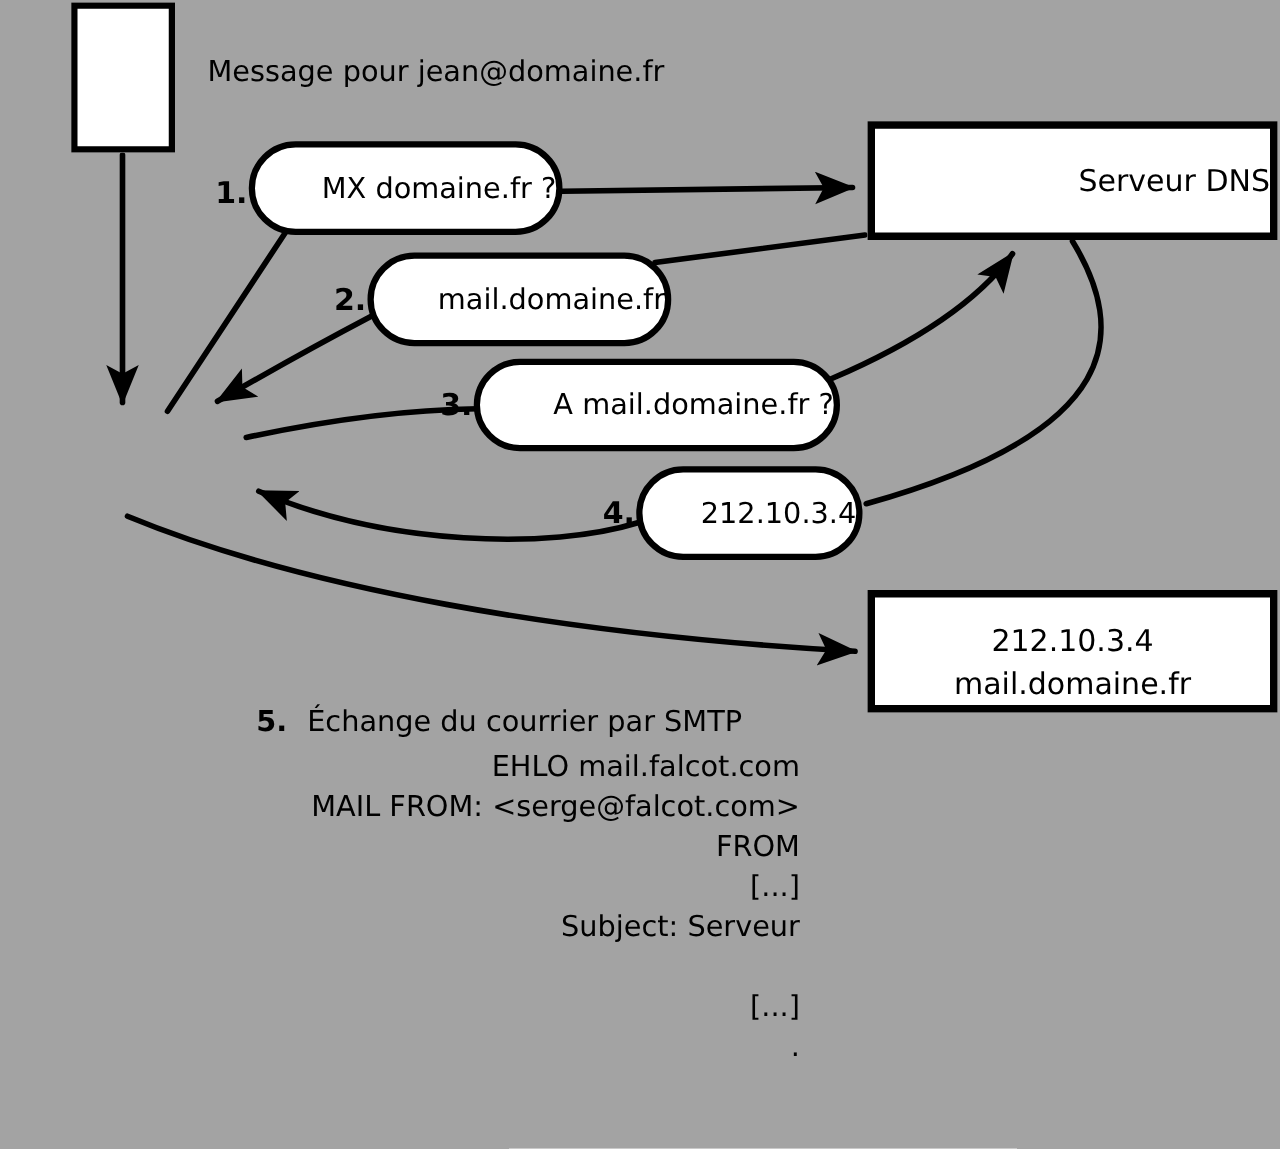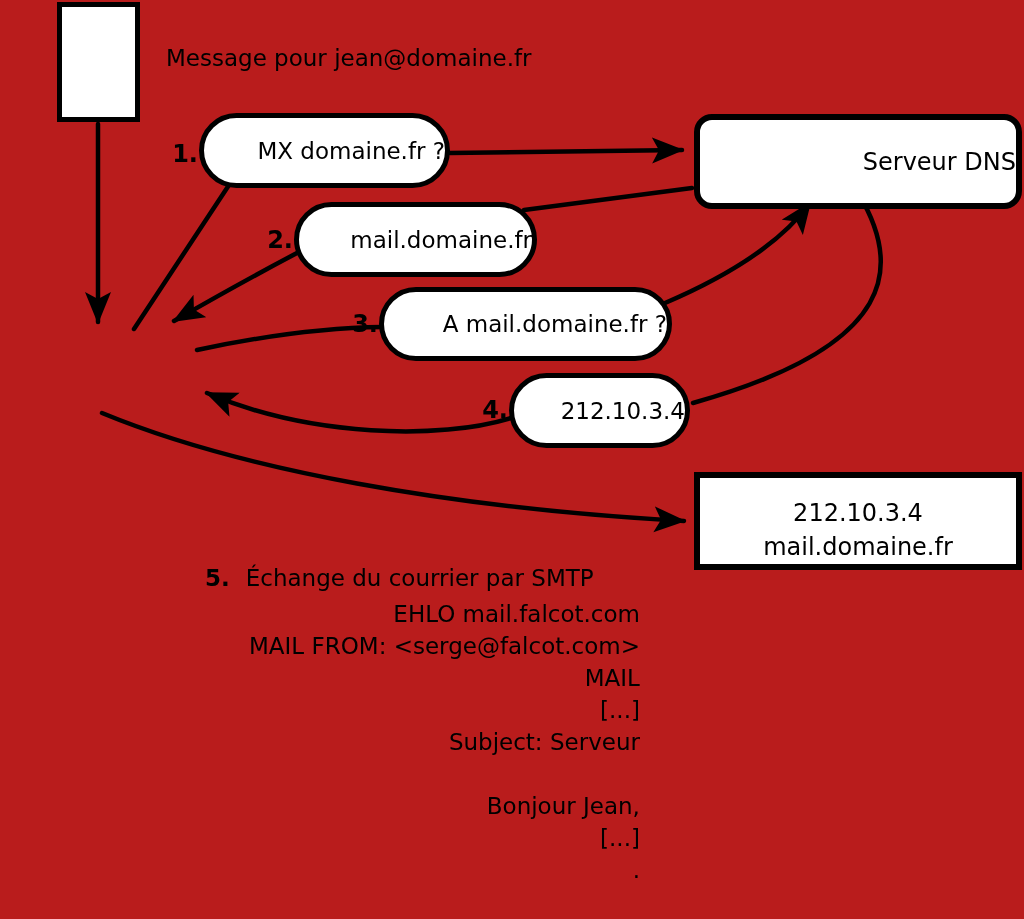--- a/index.html
+++ b/index.html
@@ -4,21 +4,21 @@
 <style>
   html, body {
     margin: 0;
     padding: 0;
     background: #ffffff;
   }
   .canvas {
     position: relative;
     width: 1024px;
     height: 919px;
-    background: #b91c1c;
+    background: #a3a3a3;
     font-family: "DejaVu Sans", sans-serif;
     color: #000000;
     overflow: hidden;
   }
   .arrows {
     position: absolute;
     left: 0;
     top: 0;
     z-index: 1;
   }
@@ -104,21 +104,21 @@
       <path d="M 858 193 C 902 265 900 345 693 403"></path>
       <path d="M 511 418 C 440 440 310 437 207 393" marker-end="url(#ah)"></path>
       <path d="M 102 413 C 240 470 450 508 684 521" marker-end="url(#ah)"></path>
     </g>
   </svg>
 
   <div class="node" style="left:57px; top:2px; width:83px; height:120px;"></div>
 
   <div class="freetext" style="left:166px; top:45px;">Message pour jean@domaine.fr</div>
 
-  <div class="node thickborder" style="left:694px; top:114px; width:328px; height:95px;border-radius:18px;">
+  <div class="node thickborder" style="left:694px; top:97px; width:328px; height:95px;">
     <span>Serveur DNS</span>
   </div>
 
 
   <div class="node thickborder destbox" style="left:694px; top:472px; width:328px; height:98px;">
     <span>212.10.3.4</span>
     <span>mail.domaine.fr</span>
   </div>
 
   <div class="stepnum" style="left:140px; top:140px; width:58px;">1.</div>
@@ -141,22 +141,21 @@
     <span>212.10.3.4</span>
   </div>
 
   <div class="step5">
     <span class="num">5.</span><span>Échange du courrier par SMTP</span>
   </div>
 
   <div class="smtp-block">
     <div class="smtp-line">EHLO mail.falcot.com</div>
     <div class="smtp-line">MAIL FROM: &lt;serge@falcot.com&gt;</div>
-    <div class="smtp-line">MAIL</div>
+    <div class="smtp-line">FROM</div>
     <div class="smtp-line">[...]</div>
     <div class="smtp-line">Subject: Serveur</div>
     <div class="smtp-line"></div>
-    <div class="smtp-line">Bonjour Jean,</div>
     <div class="smtp-line">[...]</div>
     <div class="smtp-line">.</div>
   </div>
 
 </div>
 
 </body></html>

